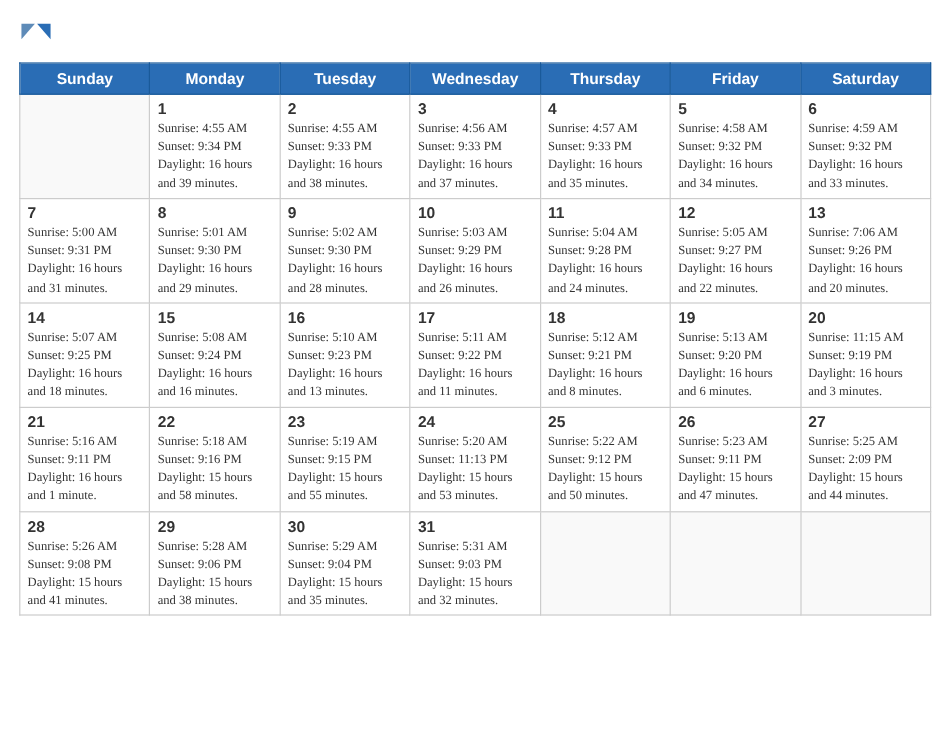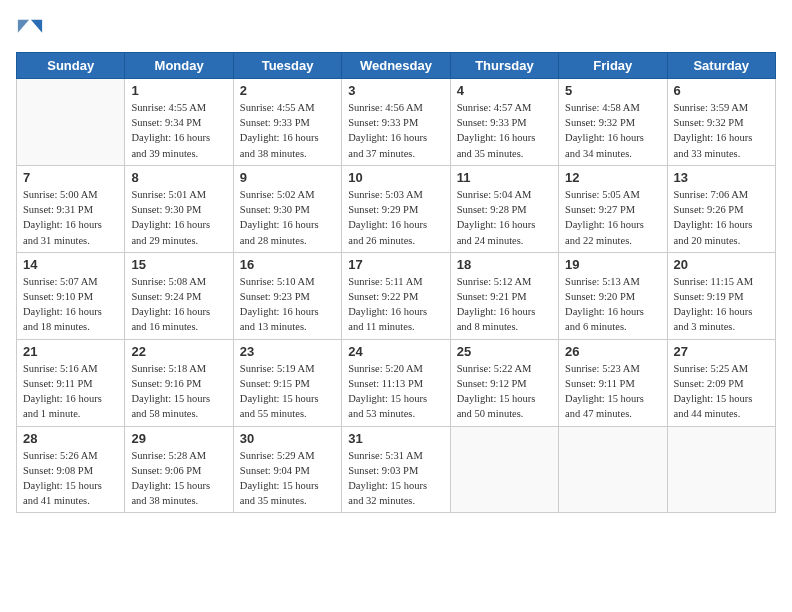--- a/index.html
+++ b/index.html
@@ -154,21 +154,21 @@
         <span class="day-num">5</span>
         <div class="cell-content">
           <span>Sunrise: 4:58 AM</span><br>
           <span>Sunset: 9:32 PM</span><br>
           <span>Daylight: 16 hours and 34 minutes.</span>
         </div>
       </td>
         <td>
         <span class="day-num">6</span>
         <div class="cell-content">
-          <span>Sunrise: 3:59 AM</span><br>
+          <span>Sunrise: 4:59 AM</span><br>
           <span>Sunset: 9:32 PM</span><br>
           <span>Daylight: 16 hours and 33 minutes.</span>
         </div>
       </td>
       </tr>
       <tr>
         <td>
         <span class="day-num">7</span>
         <div class="cell-content">
           <span>Sunrise: 5:00 AM</span><br>
@@ -223,21 +223,21 @@
           <span>Sunset: 9:26 PM</span><br>
           <span>Daylight: 16 hours and 20 minutes.</span>
         </div>
       </td>
       </tr>
       <tr>
         <td>
         <span class="day-num">14</span>
         <div class="cell-content">
           <span>Sunrise: 5:07 AM</span><br>
-          <span>Sunset: 9:10 PM</span><br>
+          <span>Sunset: 9:25 PM</span><br>
           <span>Daylight: 16 hours and 18 minutes.</span>
         </div>
       </td>
         <td>
         <span class="day-num">15</span>
         <div class="cell-content">
           <span>Sunrise: 5:08 AM</span><br>
           <span>Sunset: 9:24 PM</span><br>
           <span>Daylight: 16 hours and 16 minutes.</span>
         </div>

